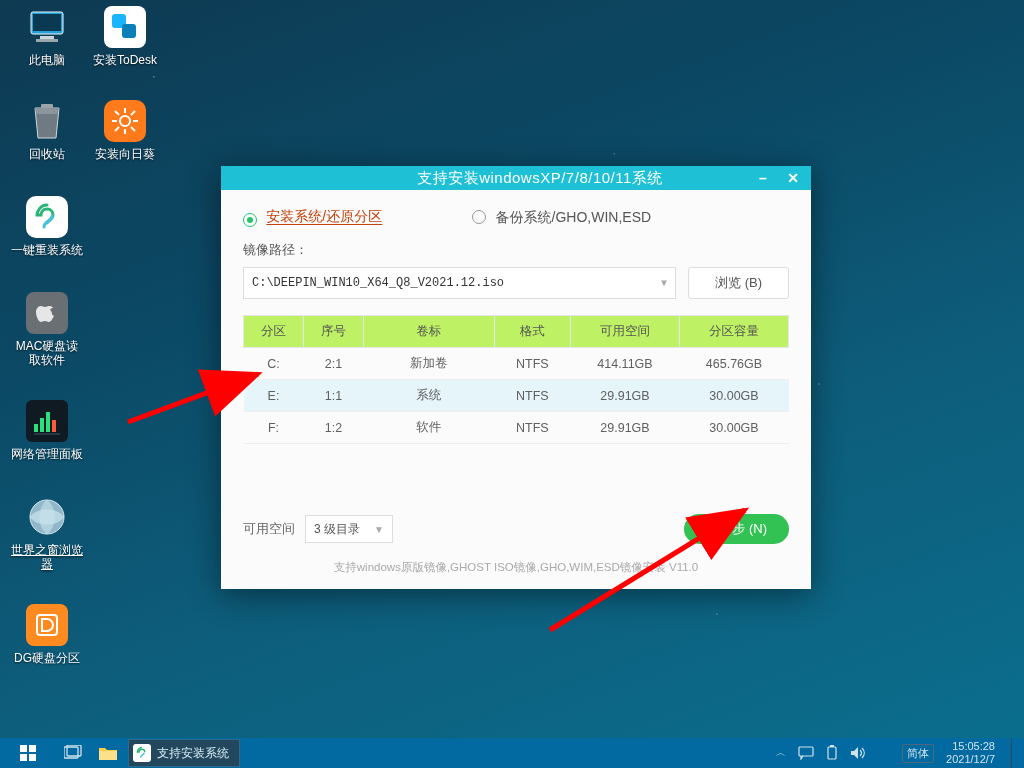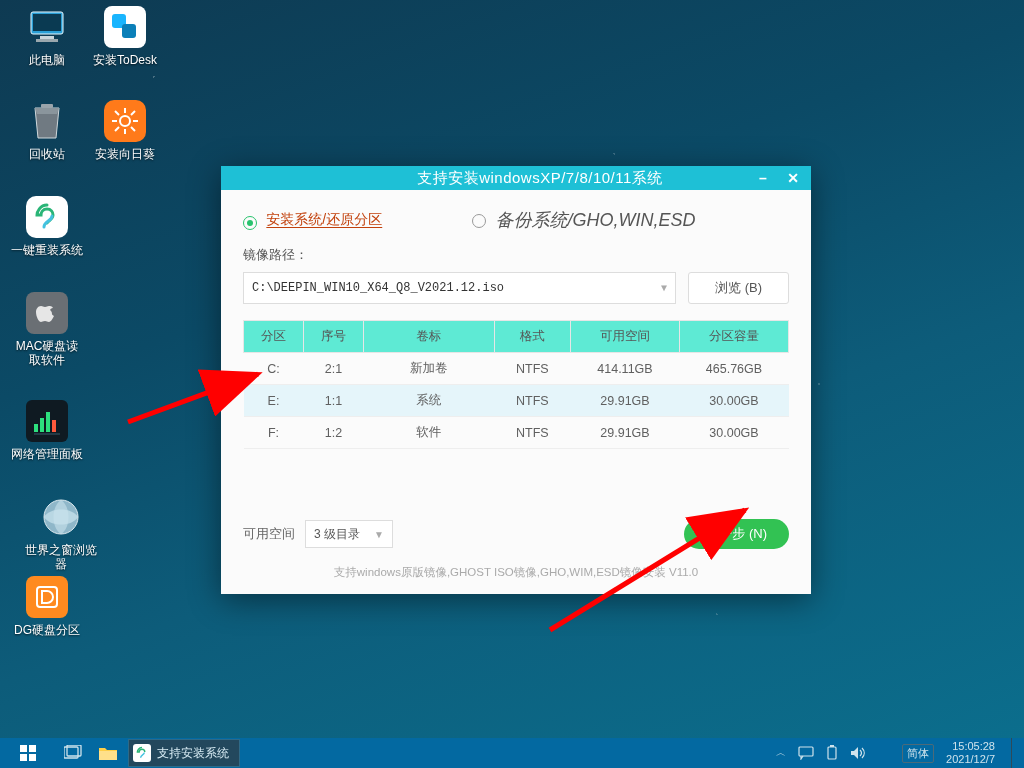--- a/index.html
+++ b/index.html
@@ -25,29 +25,29 @@
   .titlebar{height:24px;background:#1ec0d6;color:#fff;display:flex;align-items:center;justify-content:center;position:relative;padding-left:48px;}
   .titlebar .title{font-size:15px;letter-spacing:.5px;}
   .titlebar .winbtns{position:absolute;right:8px;top:0;height:100%;display:flex;align-items:center;gap:10px;}
   .titlebar .wbtn{width:20px;height:20px;display:flex;align-items:center;justify-content:center;color:#fff;font-weight:bold;font-size:14px;cursor:pointer;}
   .body{padding:18px 22px 14px;}
   .tabs{display:flex;align-items:center;gap:90px;margin-bottom:14px;}
   .radio{width:12px;height:12px;border:1px solid #999;border-radius:50%;display:inline-flex;align-items:center;justify-content:center;margin-right:6px;vertical-align:-2px;}
   .radio.on{border-color:#27c36d;}
   .radio.on::after{content:"";width:6px;height:6px;background:#27c36d;border-radius:50%;}
   .tab1{color:#c2410c;font-size:14px;text-decoration:underline;text-underline-offset:3px;}
-  .tab2{color:#555;font-size:18px;font-style:italic;}
+  .tab2{color:#555;font-size:14px;}
   .seclabel{color:#555;font-size:13px;margin:8px 0 8px;}
   .pathrow{display:flex;gap:12px;align-items:center;margin-bottom:16px;}
   .pathbox{flex:1;height:30px;border:1px solid #ddd;background:#fff;display:flex;align-items:center;padding:0 8px;justify-content:space-between;}
   .pathbox span{color:#333;font-family:"Consolas","Courier New",monospace;font-size:12px;}
   .pathbox .dd{color:#aaa;font-size:10px;}
   .browse{height:32px;padding:0 26px;border:1px solid #ddd;background:#fff;color:#555;border-radius:3px;cursor:pointer;font-size:13px;}
   table{width:100%;border-collapse:collapse;font-size:12.5px;color:#555;}
-  th{background:#5eead4;border:1px solid #e6e6e6;padding:7px 4px;font-weight:normal;color:#555;}
+  th{background:#bef264;border:1px solid #e6e6e6;padding:7px 4px;font-weight:normal;color:#555;}
   td{border-bottom:1px solid #eee;padding:7px 4px;text-align:center;color:#606060;}
   tr.sel td{background:#e5f5fa;}
   .footer{display:flex;align-items:center;margin-top:70px;gap:10px;}
   .searchlbl{color:#666;font-size:13px;}
   .depthbox{height:26px;border:1px solid #ddd;background:#fff;padding:0 8px;display:flex;align-items:center;gap:14px;font-size:12px;color:#555;}
   .depthbox .dd{color:#aaa;font-size:10px;}
   .next{margin-left:auto;height:30px;padding:0 22px;background:#32c253;color:#fff;border:none;border-radius:15px;font-size:13px;cursor:pointer;}
   .support{text-align:center;color:#aaa;font-size:11.5px;margin-top:16px;}
   
   .arrow{position:absolute;pointer-events:none;}
@@ -136,32 +136,32 @@
       <svg width="34" height="34" viewBox="0 0 34 34">
           <rect x="4" y="20" width="4" height="8" fill="#2de07e"></rect>
           <rect x="10" y="14" width="4" height="14" fill="#2de07e"></rect>
           <rect x="16" y="8" width="4" height="20" fill="#2de07e"></rect>
           <rect x="22" y="16" width="4" height="12" fill="#ff5a3c"></rect>
           <line x1="4" y1="30" x2="30" y2="30" stroke="#3a5a6a"></line>
         </svg>
     </div>
     <div class="lbl">网络管理面板</div>
   </div>
-  <div class="dicon" style="left:24px;top:496px;">
+  <div class="dicon" style="left:10px;top:496px;text-decoration:underline;">
     <div class="box">
       <svg width="42" height="42" viewBox="0 0 42 42">
           <circle cx="21" cy="21" r="17" fill="#8fb7c9"></circle>
           <path d="M4 21c6-10 28-10 34 0-6 10-28 10-34 0z" fill="#b9d7e3"></path>
           <path d="M21 4c-10 6-10 28 0 34 10-6 10-28 0-34z" fill="#c9e2ec" opacity=".6"></path>
           <circle cx="21" cy="21" r="17" fill="none" stroke="#dce9ef" stroke-width="1"></circle>
         </svg>
     </div>
     <div class="lbl">世界之窗浏览器</div>
   </div>
-  <div class="dicon" style="left:10px;top:576px;">
+  <div class="dicon" style="left:10px;top:604px;">
     <div class="box" style="background:#ff8a1f;border-radius:8px;">
       <svg width="30" height="30" viewBox="0 0 30 30">
           <rect x="5" y="5" width="20" height="20" rx="3" fill="none" stroke="#fff" stroke-width="2"></rect>
           <path d="M10 9h5a6 6 0 0 1 0 12h-5z M10 9v12" fill="none" stroke="#fff" stroke-width="2"></path>
         </svg>
     </div>
     <div class="lbl">DG硬盘分区</div>
   </div>
 </div>
 

